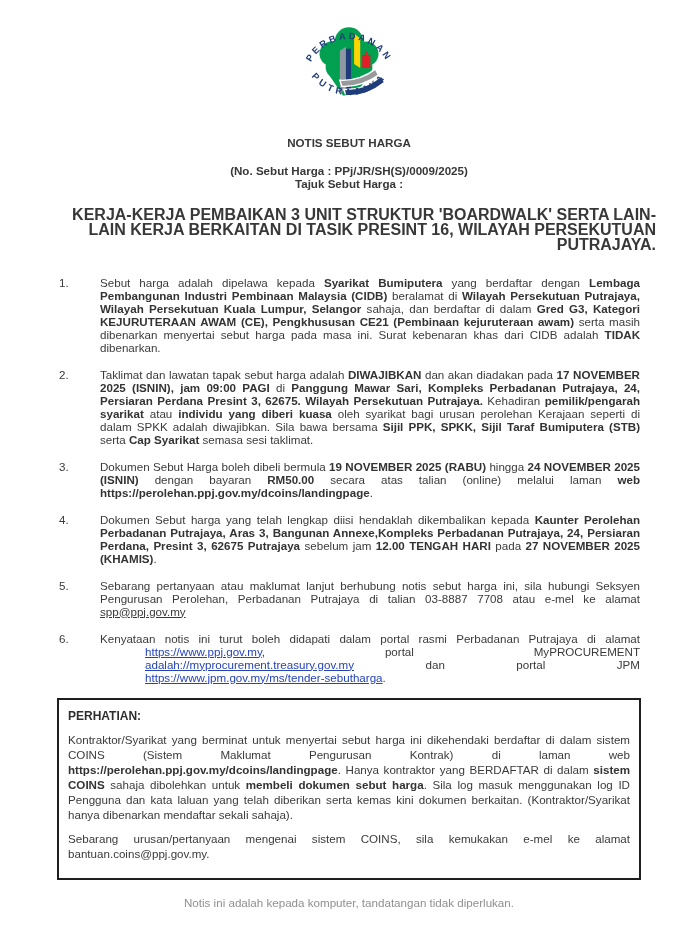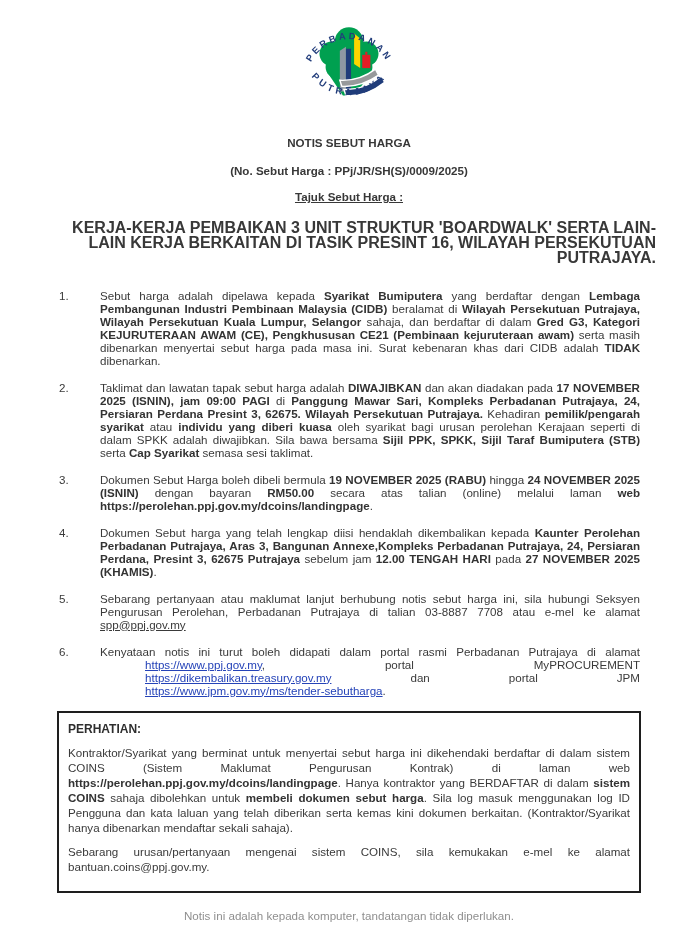--- a/index.html
+++ b/index.html
@@ -7,21 +7,21 @@
     width:698px;height:926px;background:#ffffff;overflow:hidden;
     font-family:"Liberation Sans", sans-serif;color:#3a3a3a;
     -webkit-font-smoothing:antialiased;
   }
   .doc{padding-top:8px;}
   .logo-wrap{text-align:center;margin:0 auto;width:698px;}
   .center{text-align:center;}
   .hdr{font-weight:bold;font-size:11.6px;line-height:13.5px;color:#383838;}
   .hdr-block{margin-top:12px;}
   .refno{margin-top:14px;}
-  .tajuk{margin-top:13px;text-decoration:underline;}
+  .tajuk{}
   .title{
     font-weight:bold;font-size:16px;line-height:15px;
     margin:16px 42px 0 42px;text-align:right;color:#383838;
   }
   .list{margin:24px 58px 0 59px;}
   .item{
     display:flex;margin-bottom:14px;
     font-size:11.6px;line-height:13px;color:#3a3a3a;
   }
   .item .num{flex:0 0 41px;}
@@ -115,21 +115,21 @@
     <div class="item">
       <div class="num">4.</div>
       <div class="body"><span>Dokumen Sebut harga yang telah lengkap diisi hendaklah dikembalikan kepada </span><span class="b">Kaunter Perolehan Perbadanan Putrajaya, Aras 3, Bangunan Annexe,Kompleks Perbadanan Putrajaya, 24, Persiaran Perdana, Presint 3, 62675 Putrajaya</span><span> sebelum jam </span><span class="b">12.00 TENGAH HARI</span><span> pada </span><span class="b">27 NOVEMBER 2025 (KHAMIS)</span><span>.</span></div>
     </div>
     <div class="item">
       <div class="num">5.</div>
       <div class="body"><span>Sebarang pertanyaan atau maklumat lanjut berhubung notis sebut harga ini, sila hubungi Seksyen Pengurusan Perolehan, Perbadanan Putrajaya di talian 03-8887 7708 atau e-mel ke alamat </span><span class="u">spp@ppj.gov.my</span></div>
     </div>
     <div class="item">
       <div class="num">6.</div>
-      <div class="body"><span>Kenyataan notis ini turut boleh didapati dalam portal rasmi Perbadanan Putrajaya di alamat </span><span class="lnk">https://www.ppj.gov.my</span><span>, portal MyPROCUREMENT </span><span class="lnk">https://dikembalikan.treasury.gov.my</span><span> dan portal JPM </span><span class="lnk">https://www.jpm.gov.my/ms/tender-sebutharga</span><span>.</span></div>
+      <div class="body"><span>Kenyataan notis ini turut boleh didapati dalam portal rasmi Perbadanan Putrajaya di alamat </span><span class="lnk">https://www.ppj.gov.my</span><span>, portal MyPROCUREMENT </span><span class="lnk">adalah://myprocurement.treasury.gov.my</span><span> dan portal JPM </span><span class="lnk">https://www.jpm.gov.my/ms/tender-sebutharga</span><span>.</span></div>
     </div>
   </div>
 
   <div class="box">
     <div class="box-title">PERHATIAN:</div>
     <p><span>Kontraktor/Syarikat yang berminat untuk menyertai sebut harga ini dikehendaki berdaftar di dalam sistem COINS (Sistem Maklumat Pengurusan Kontrak) di laman web </span><span class="b">https://perolehan.ppj.gov.my/dcoins/landingpage</span><span>. Hanya kontraktor yang BERDAFTAR di dalam </span><span class="b">sistem COINS</span><span> sahaja dibolehkan untuk </span><span class="b">membeli dokumen sebut harga</span><span>. Sila log masuk menggunakan log ID Pengguna dan kata laluan yang telah diberikan serta kemas kini dokumen berkaitan. (Kontraktor/Syarikat hanya dibenarkan mendaftar sekali sahaja).</span></p>
     <p><span>Sebarang urusan/pertanyaan mengenai sistem COINS, sila kemukakan e-mel ke alamat bantuan.coins@ppj.gov.my.</span></p>
   </div>
 
   <div class="footer">Notis ini adalah kepada komputer, tandatangan tidak diperlukan.</div>

